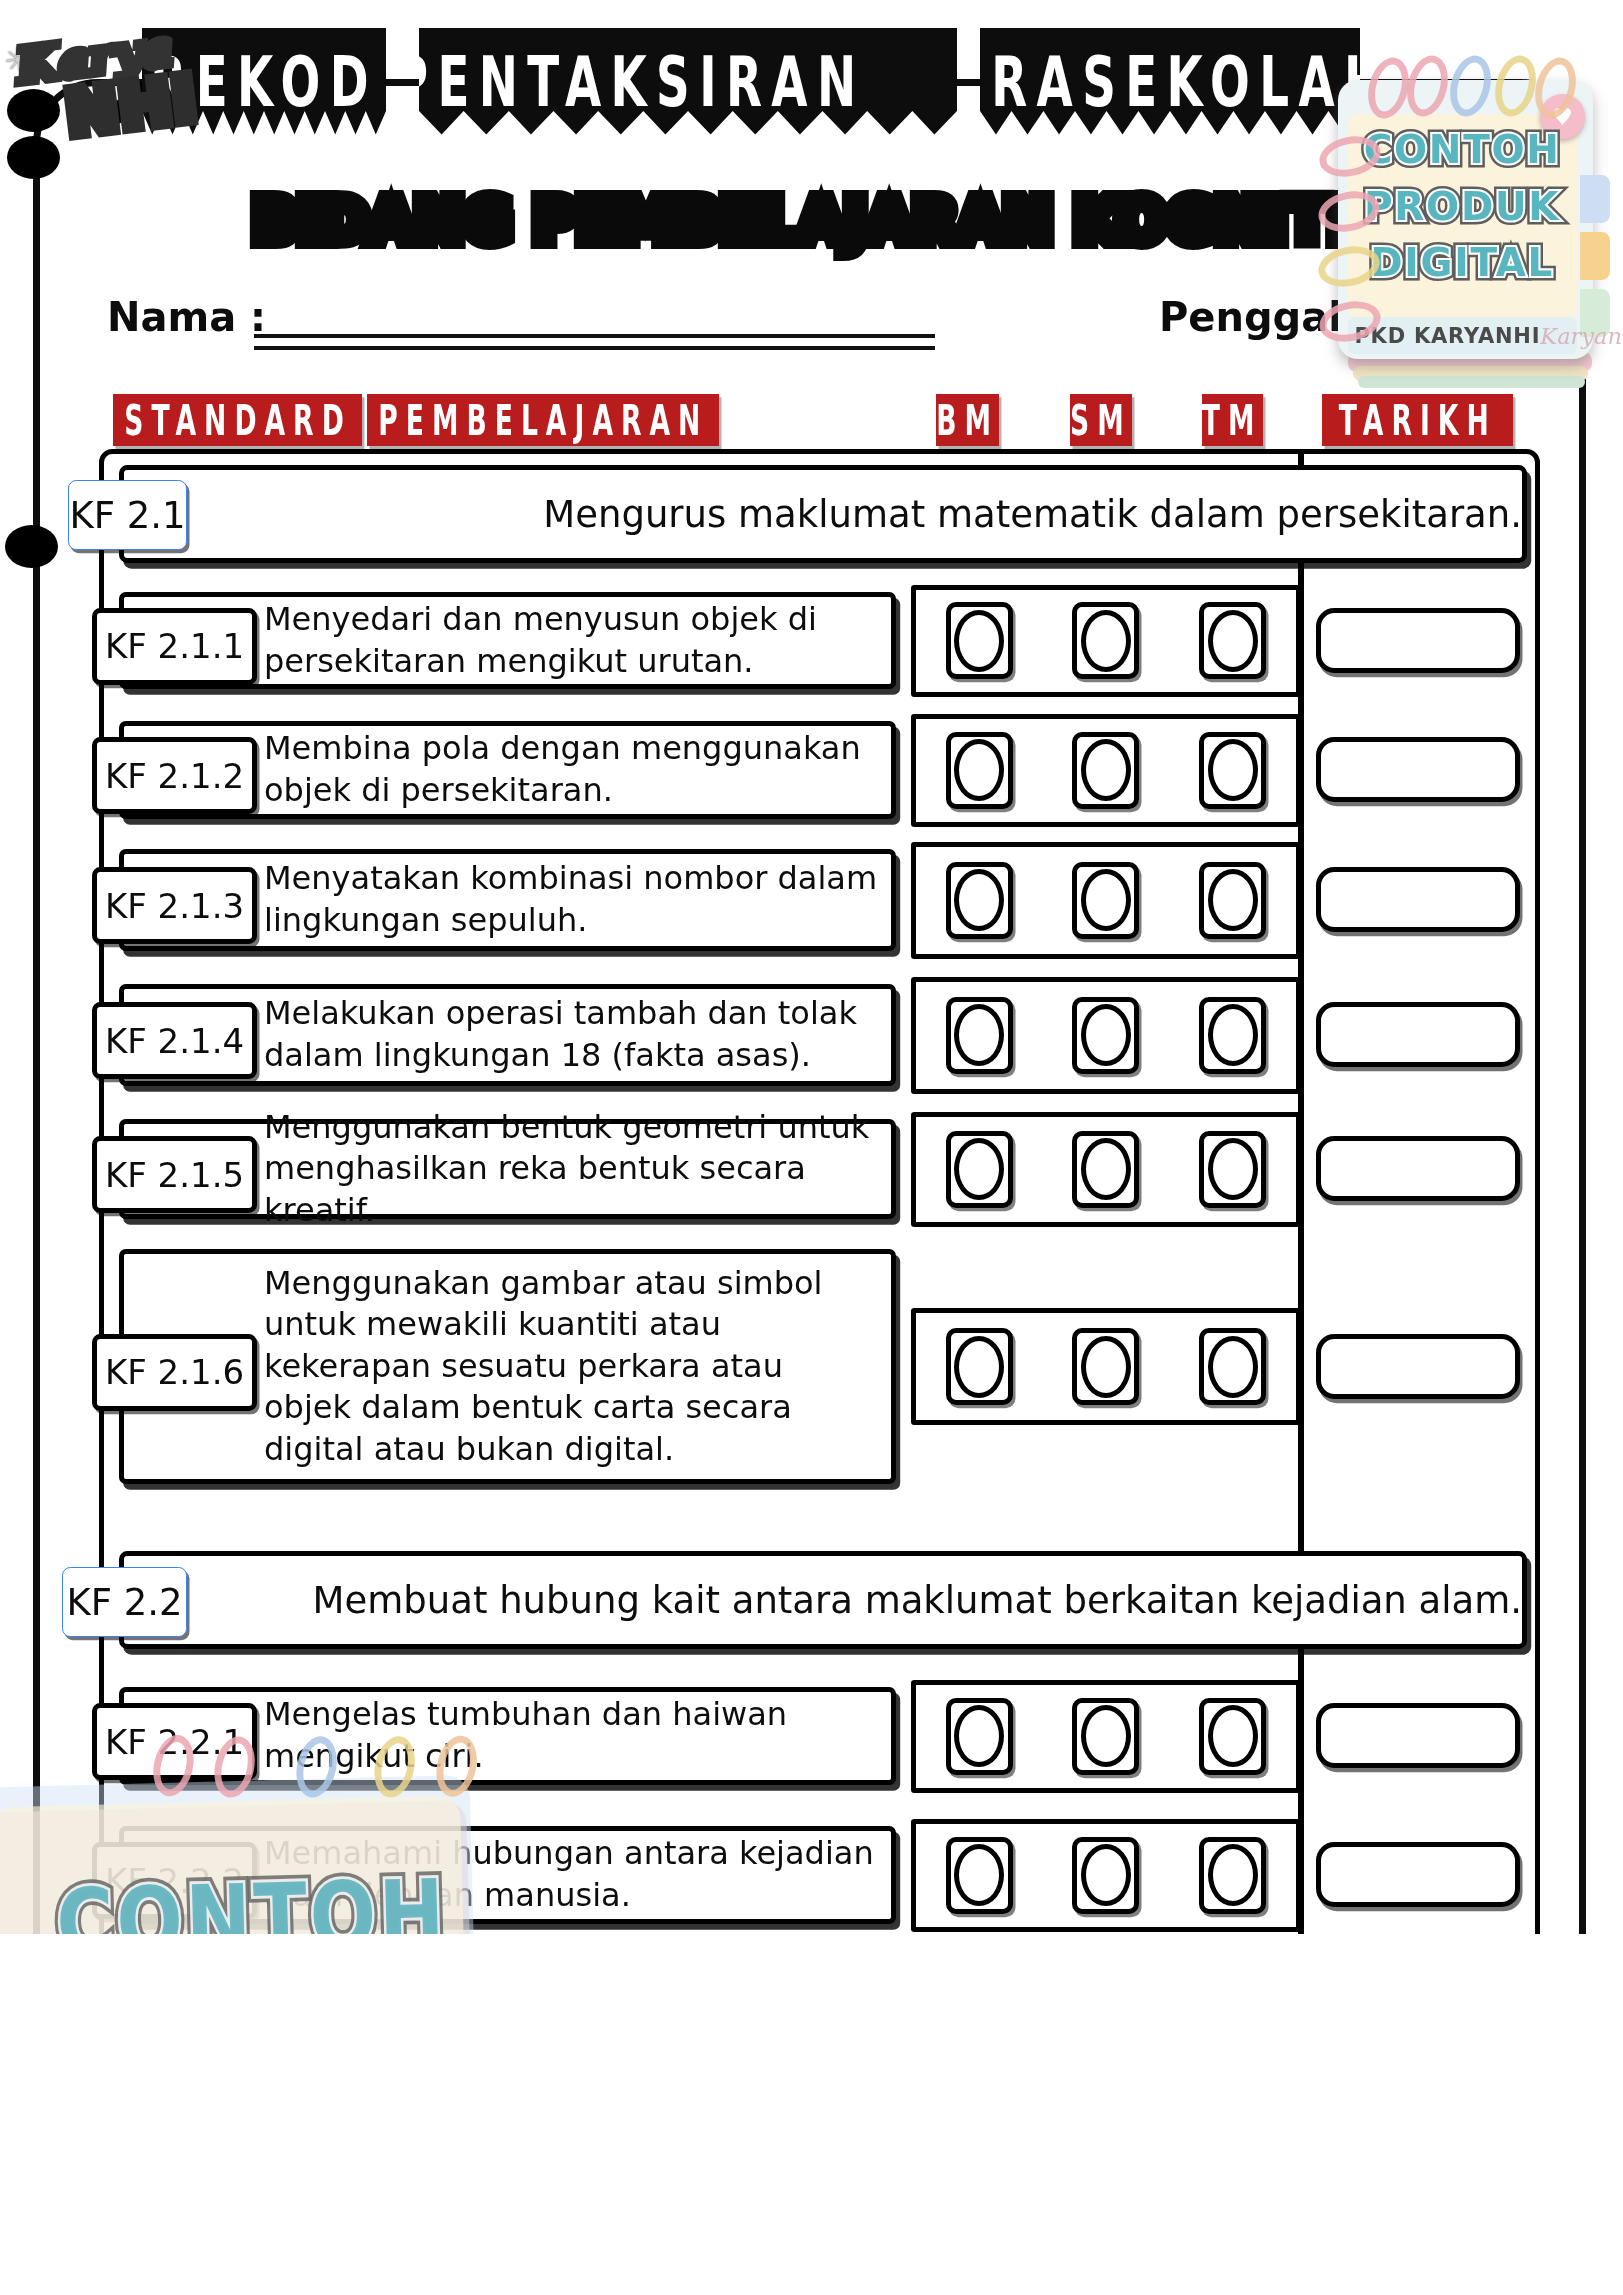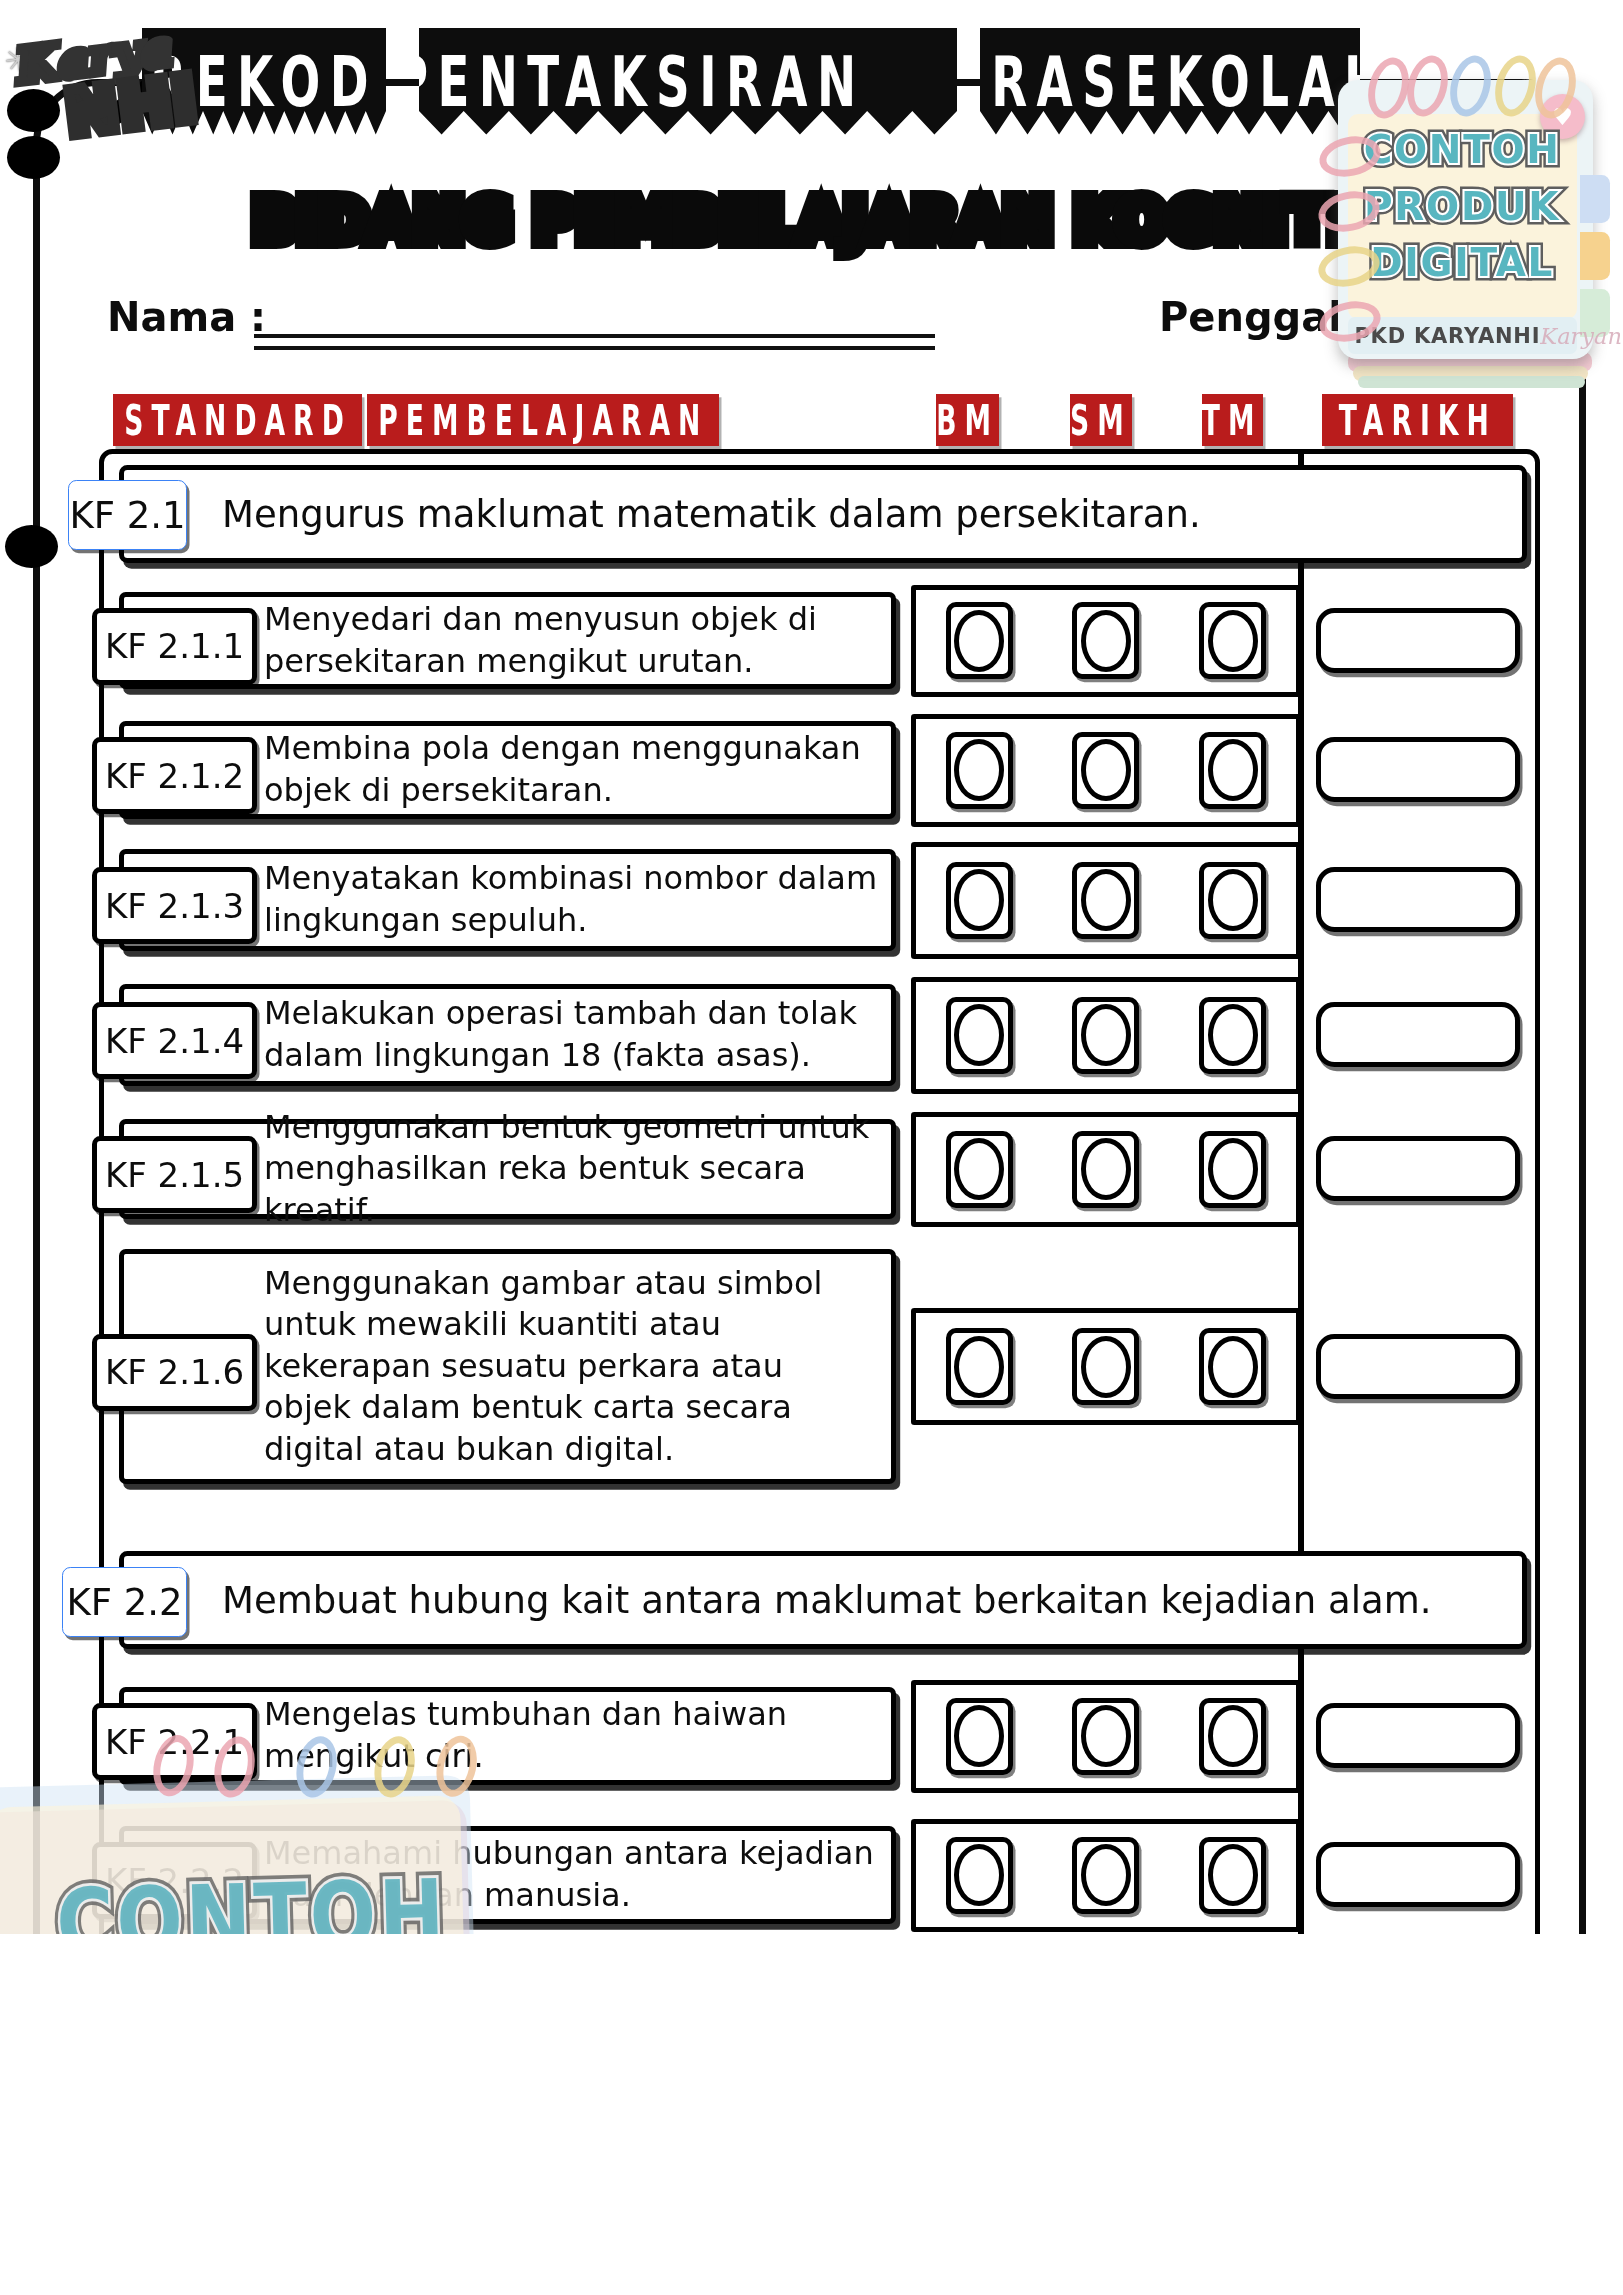--- a/index.html
+++ b/index.html
@@ -64,21 +64,21 @@
   .h-tm{left:1202px;width:61px;} .h-tar{left:1322px;width:191px;}
 
   
   .table-frame{left:99px;top:449px;width:1431px;height:1700px;
       border:5.8px solid #000;border-radius:13.3px;}
   .col-divider{left:1298px;top:449px;width:5.8px;height:1712px;background:#000;}
 
   
   .sec{position:absolute;left:119px;width:1408px;background:#fff;border:5.8px solid #000;
       border-radius:8.3px;box-shadow:4.2px 5.8px 0 rgba(0,0,0,.8);
-      display:flex;align-items:center;padding-left:98px;box-sizing:border-box;font-size:37px;}
+      display:flex;align-items:center;padding-left:98px;box-sizing:border-box;font-size:37px;justify-content:flex-end;}
   .sec1{top:465px;height:98px;} .sec2{top:1551px;height:98px;}
   .sec-label{position:absolute;background:#fff;border:1px solid #3b82f6;border-radius:8.3px;
       display:flex;align-items:center;justify-content:center;font-size:37px;
       box-shadow:2.5px 3.3px 0 rgba(0,0,0,.55);}
   .sl1{left:68px;top:480px;width:117px;height:68px;}
   .sl2{left:62px;top:1567px;width:123px;height:68px;}
 
   
   .r1{--t:592px;--h:97px;} .r2{--t:721px;--h:98px;} .r3{--t:849px;--h:102px;}
   .r4{--t:984px;--h:102px;} .r5{--t:1119px;--h:100px;} .r6{--t:1249px;--h:235px;}

